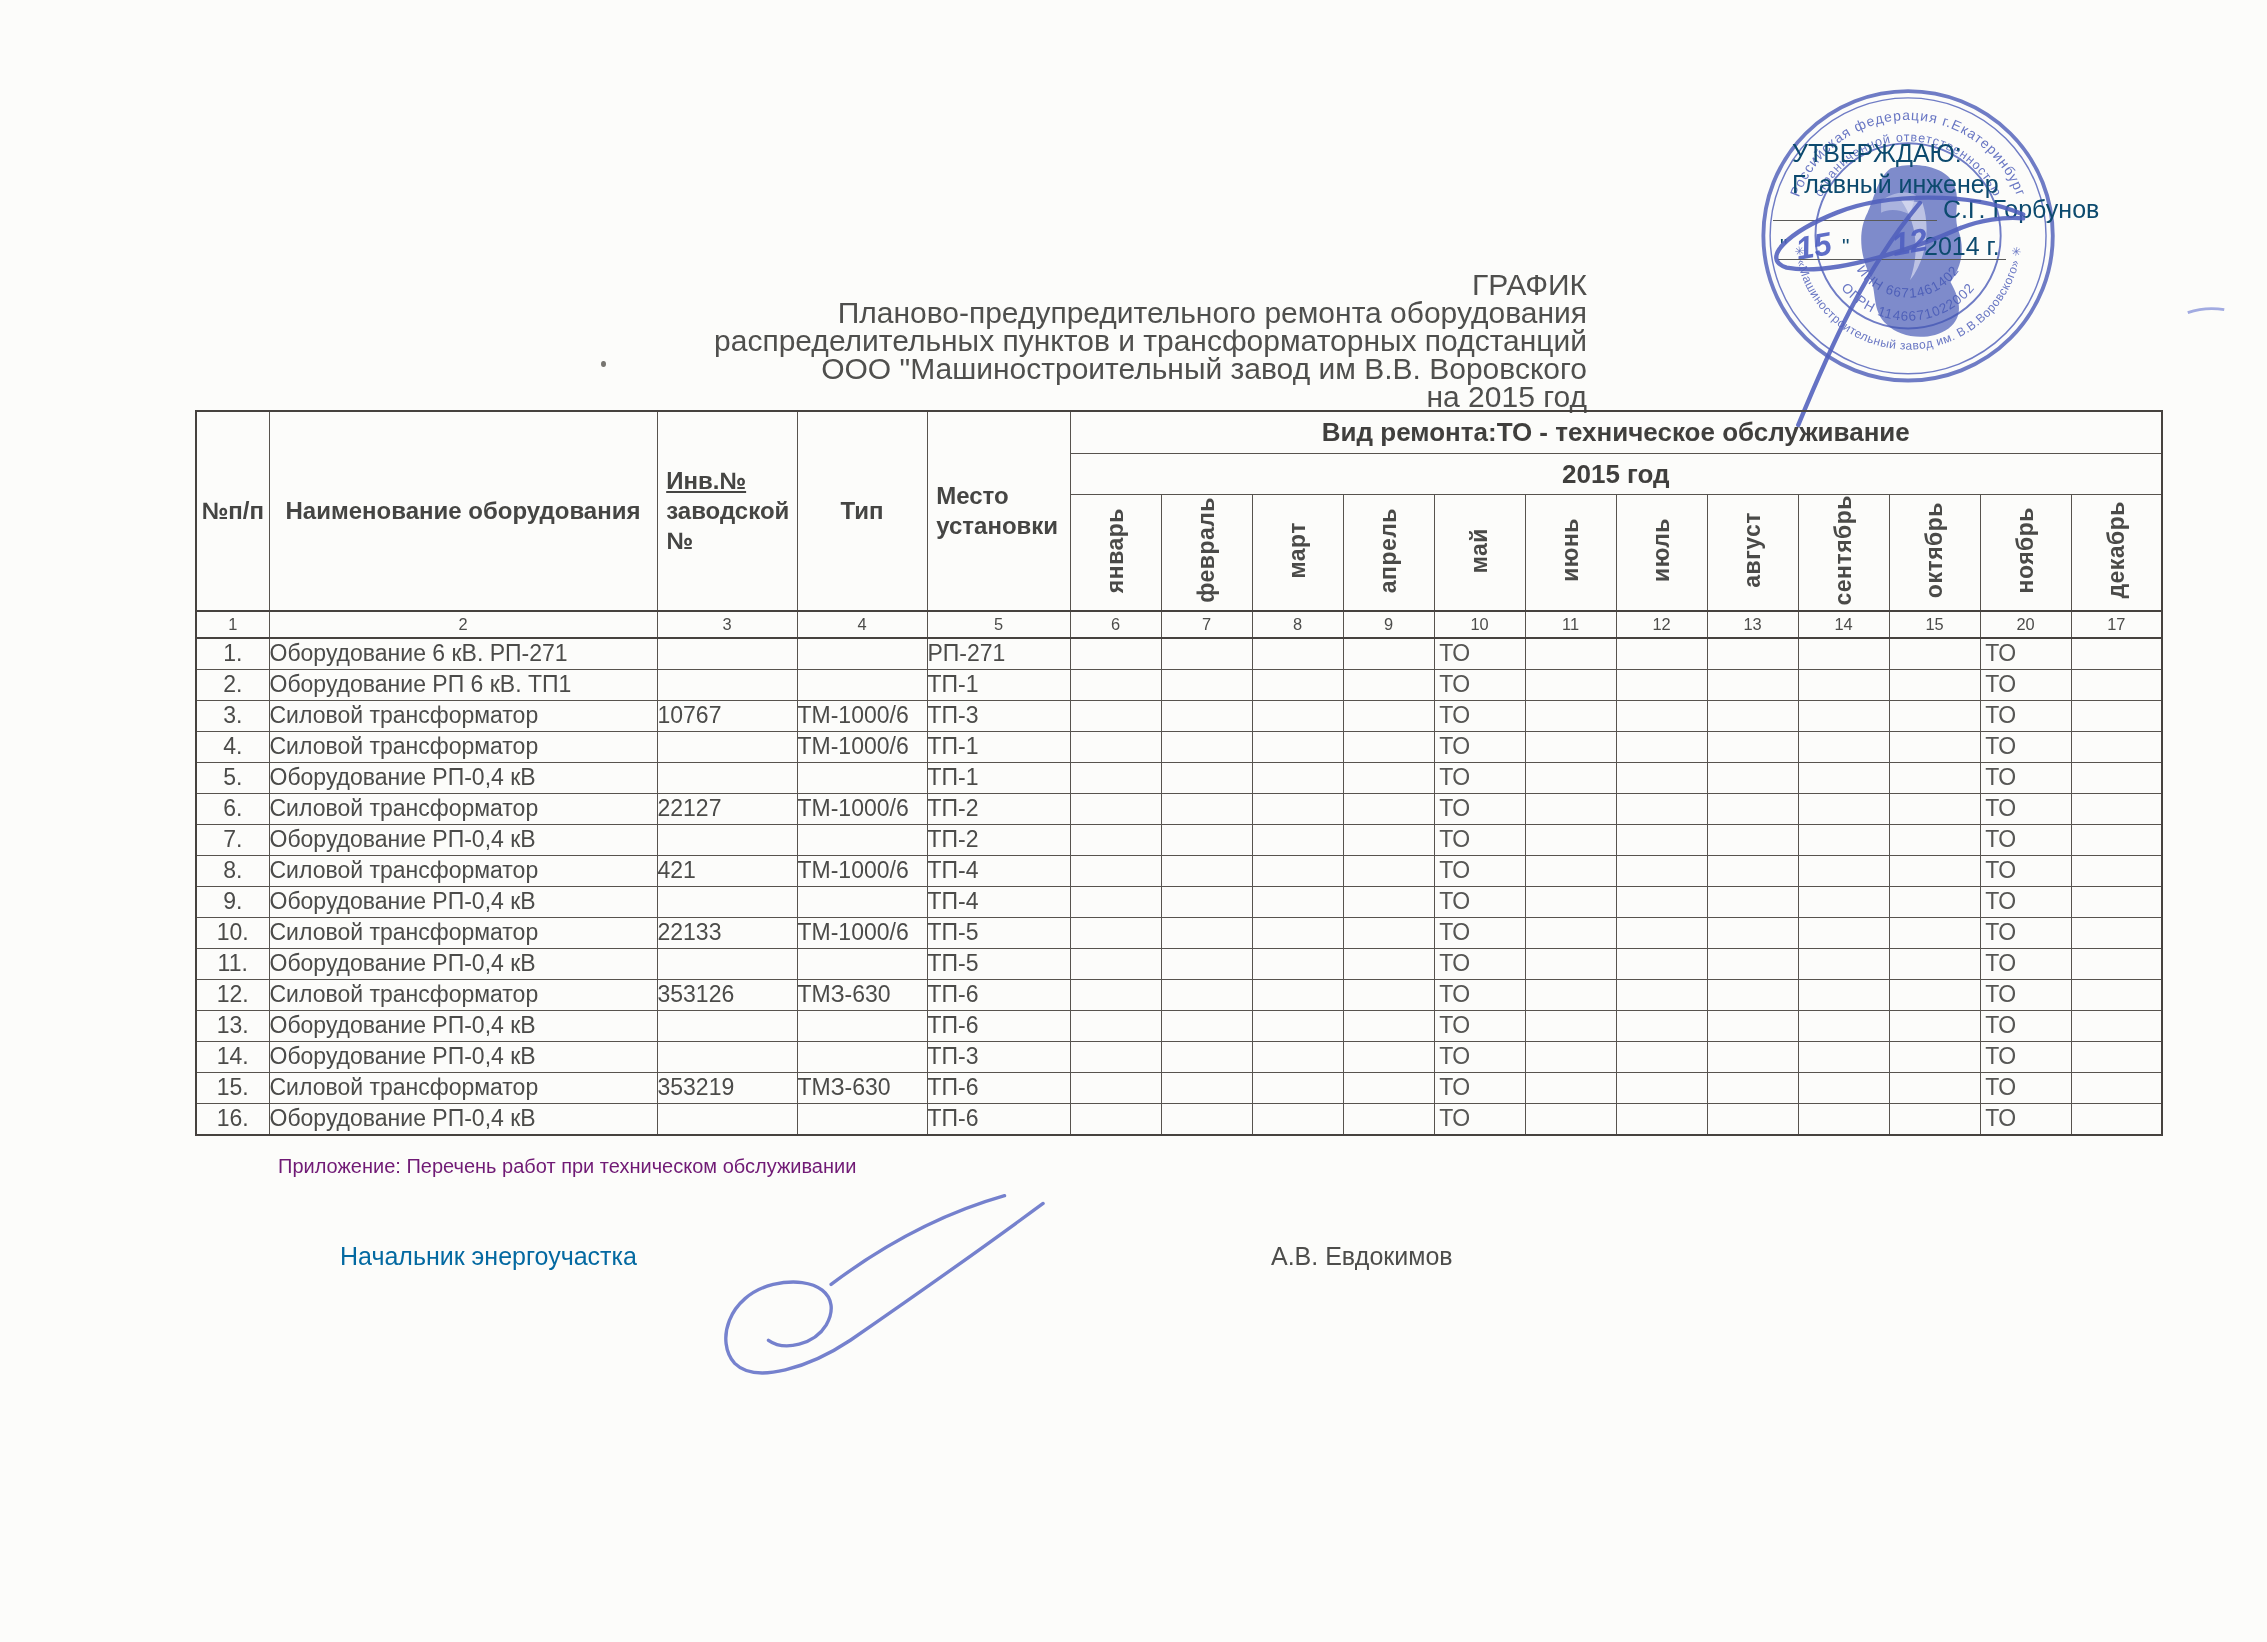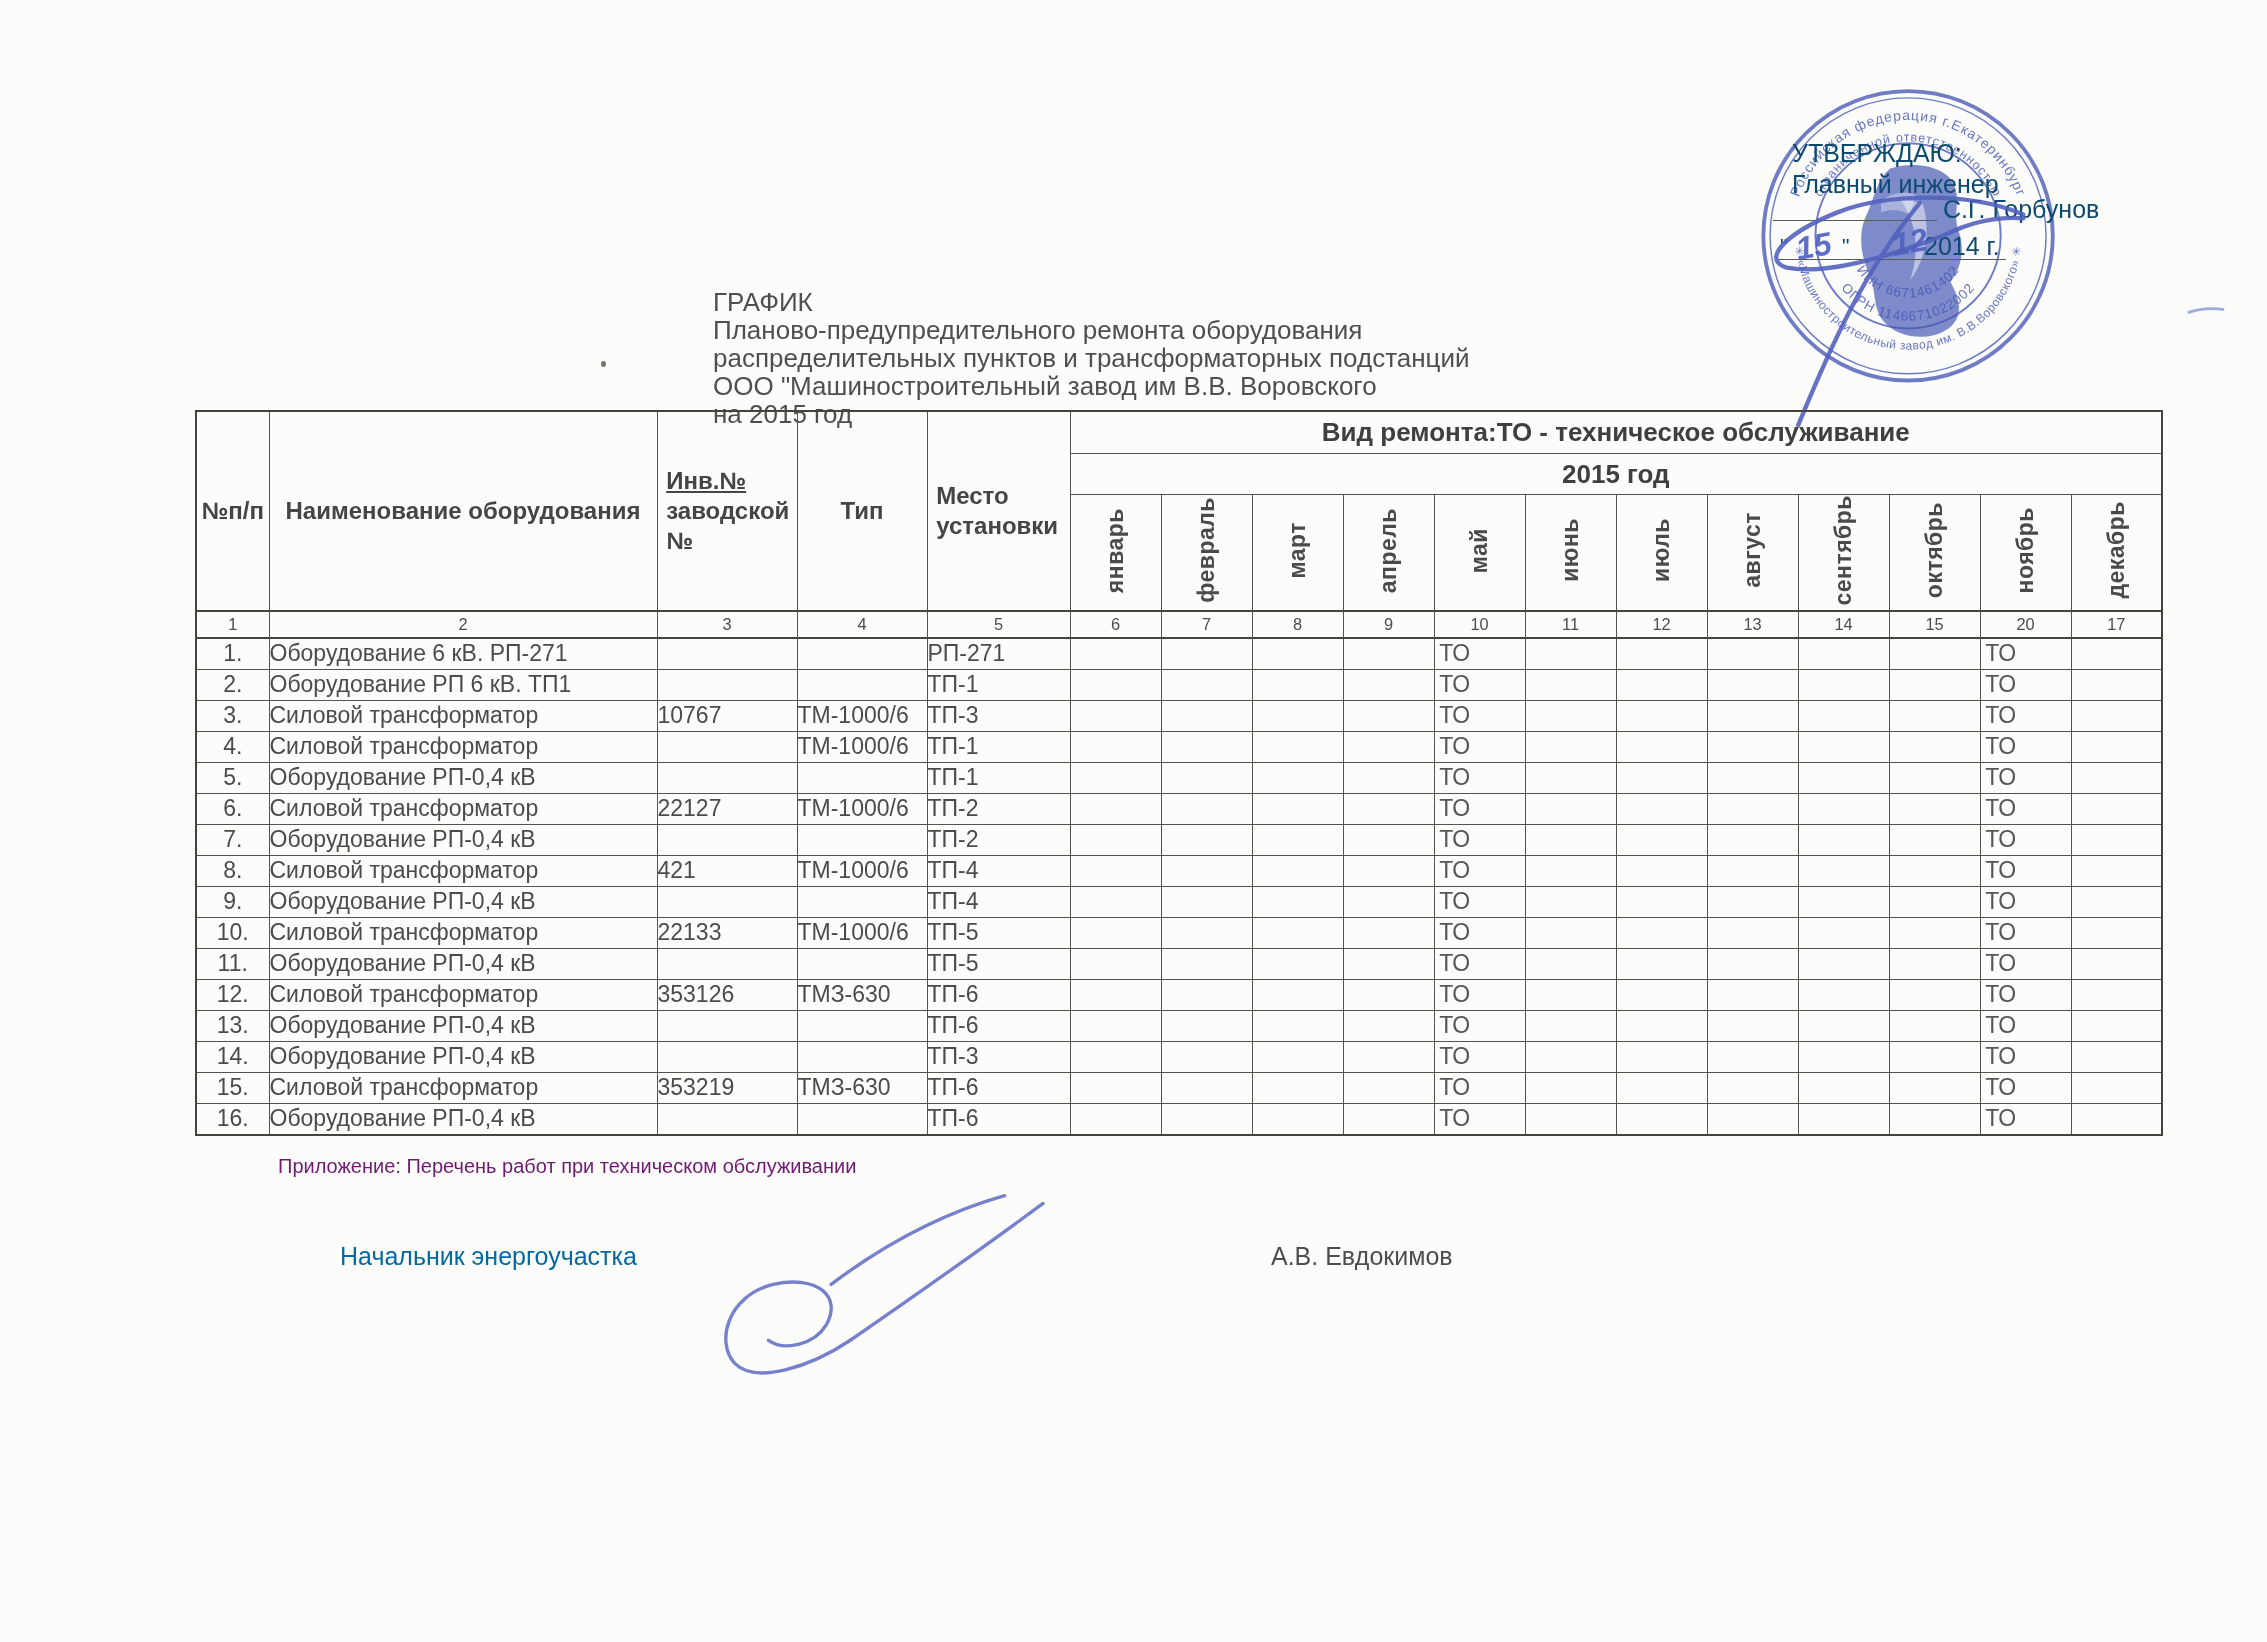--- a/index.html
+++ b/index.html
@@ -1,20 +1,20 @@
 <!DOCTYPE html>
 <html><head>
 <meta charset="utf-8">
 <style>
   html,body{margin:0;padding:0;background:#e8e8e6;}
   .page{position:relative;width:2267px;height:1642px;background:#fcfcfa;
         font-family:"Liberation Sans",sans-serif;color:#4a4a48;overflow:hidden;}
   
-  .title{position:absolute;left:713px;top:271px;width:874px;text-align:left;
-         font-size:26px;line-height:28px;color:#4f4f4d;margin-top:17px;}
+  .title{position:absolute;left:713px;top:271px;width:874px;text-align:right;
+         font-size:30px;line-height:28px;color:#4f4f4d;}
   
   .apr{position:absolute;font-size:25px;color:#0c4a6e;white-space:nowrap;}
   .hand{position:absolute;font-style:italic;font-weight:bold;font-size:32px;
         color:#4f5fc2;transform:rotate(-10deg);opacity:.9;}
   .uline{position:absolute;border-bottom:1.9px solid #5a5a58;height:0;}
   
   .stamp{position:absolute;left:1746px;top:85px;width:328px;height:319px;}
   .sigsvg{position:absolute;pointer-events:none;}
   
   table.sched{position:absolute;left:195px;top:410px;width:1964px;

